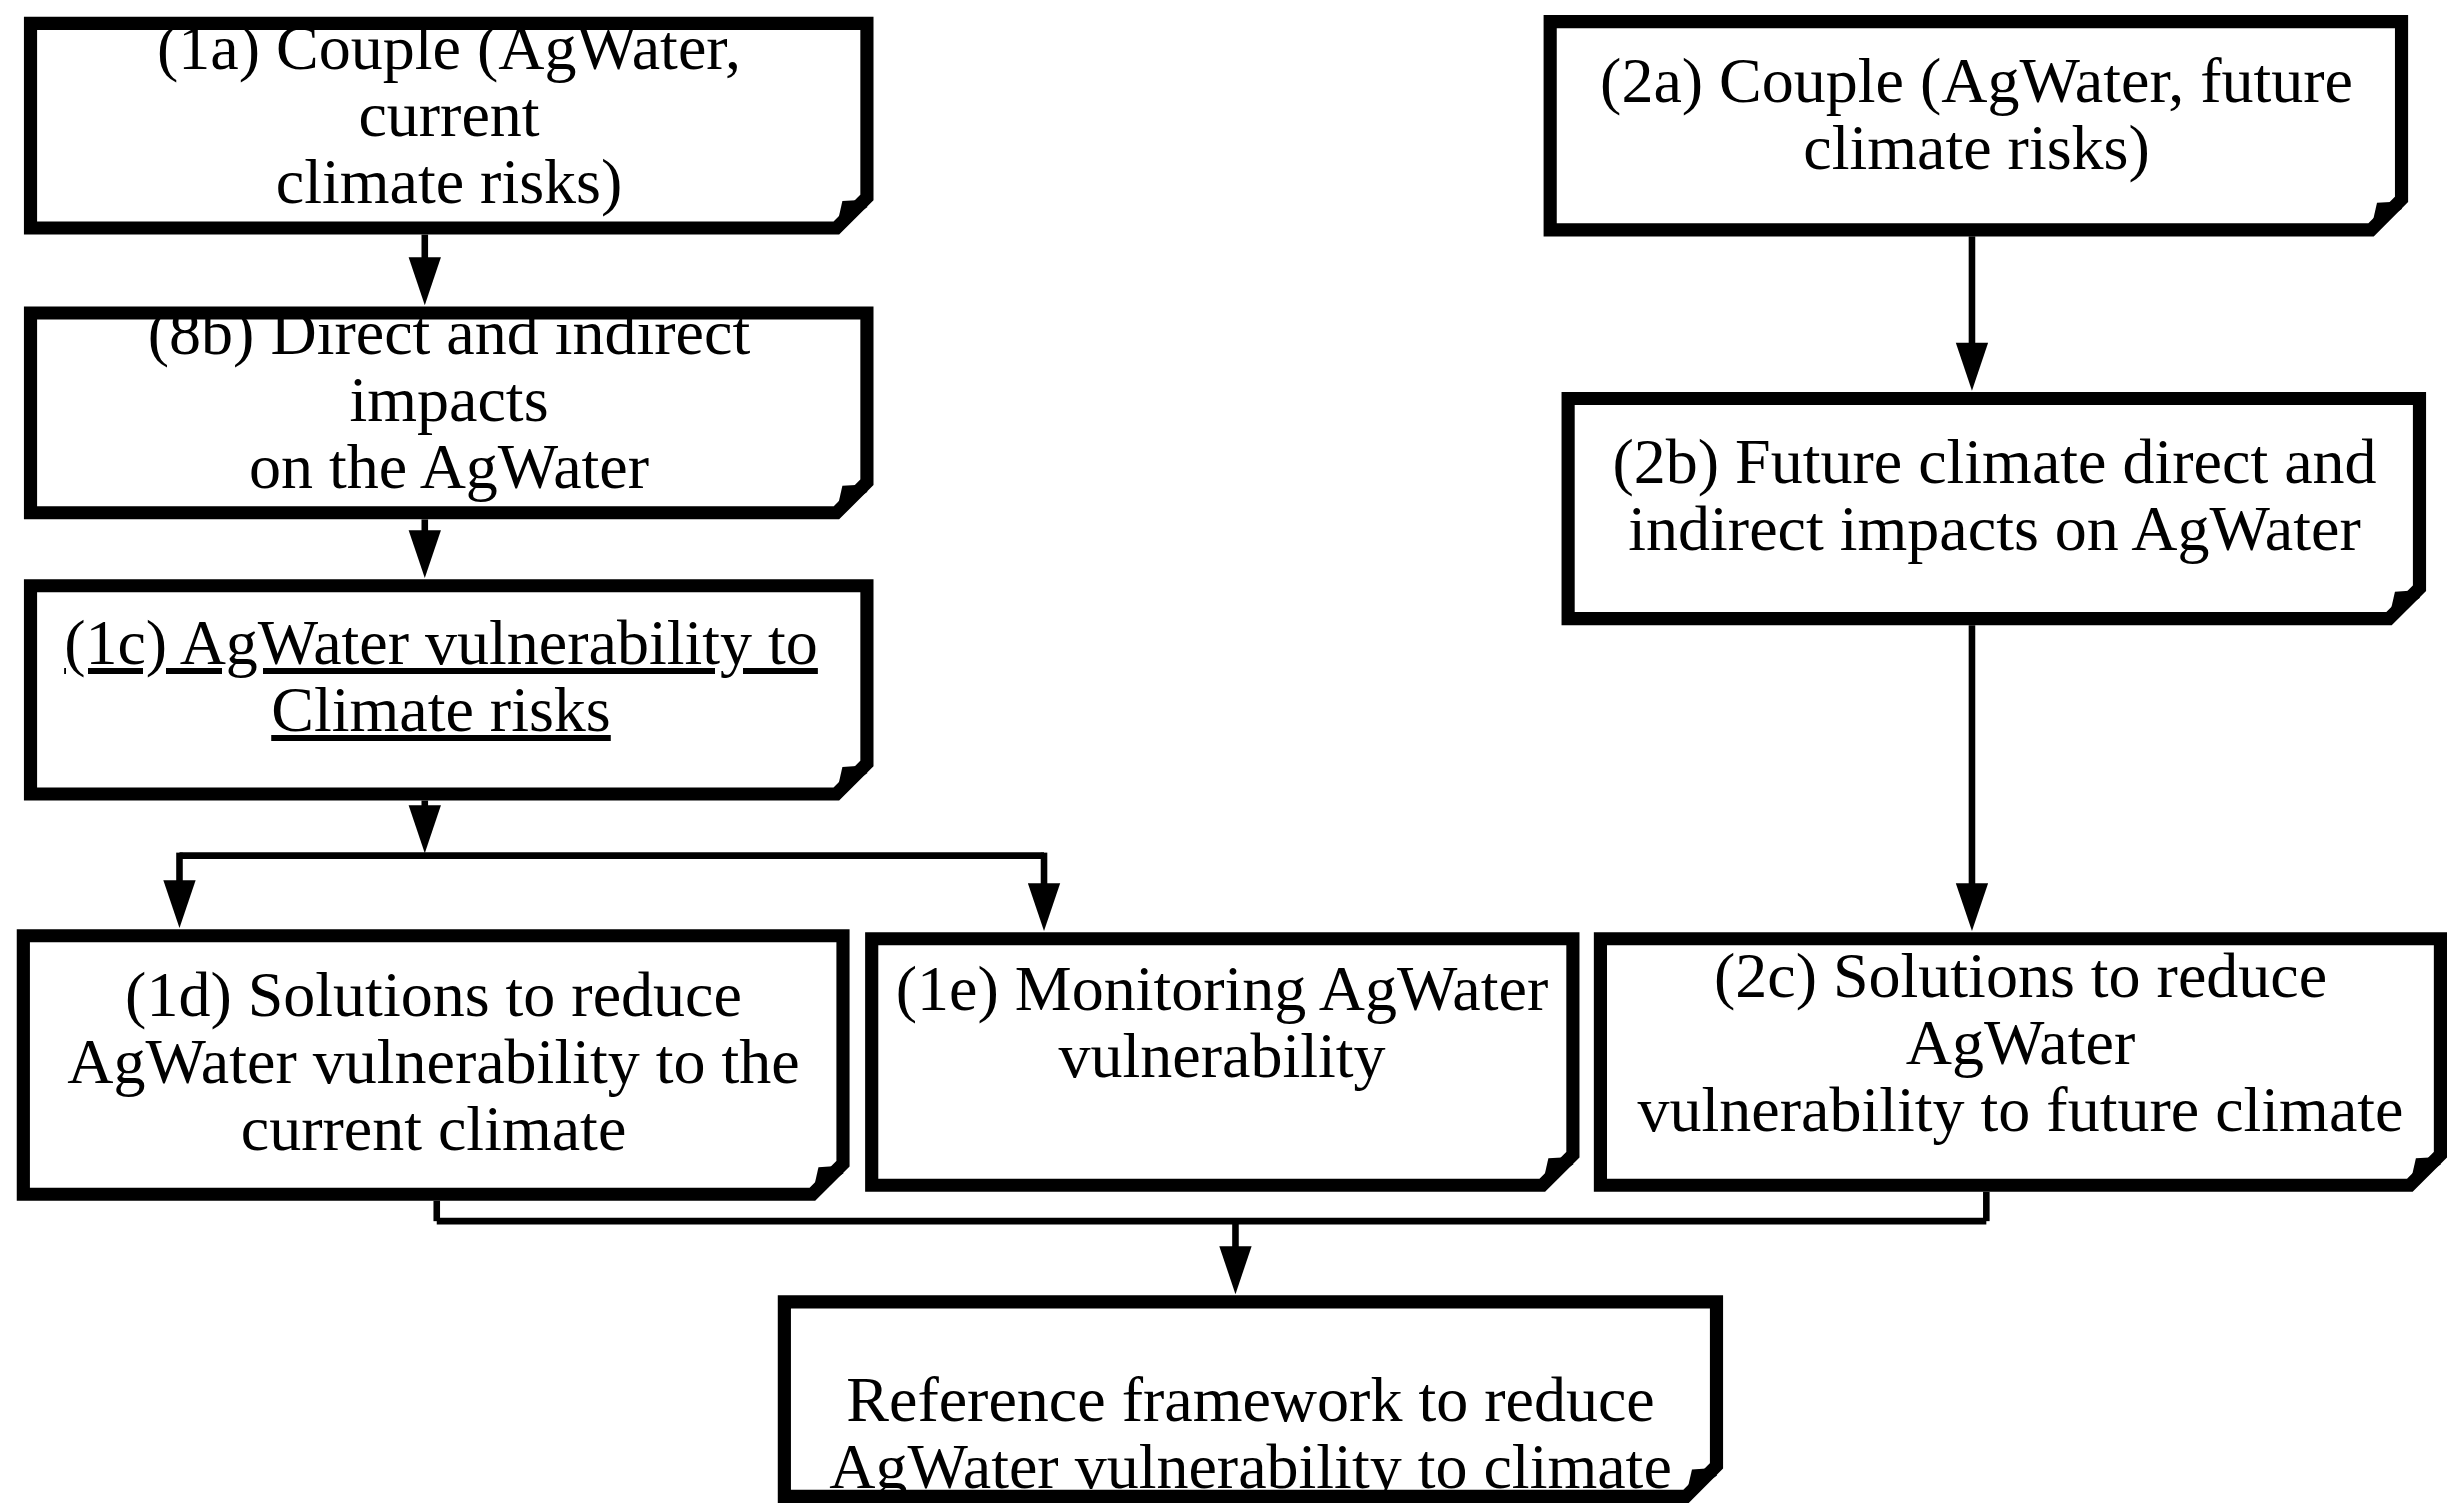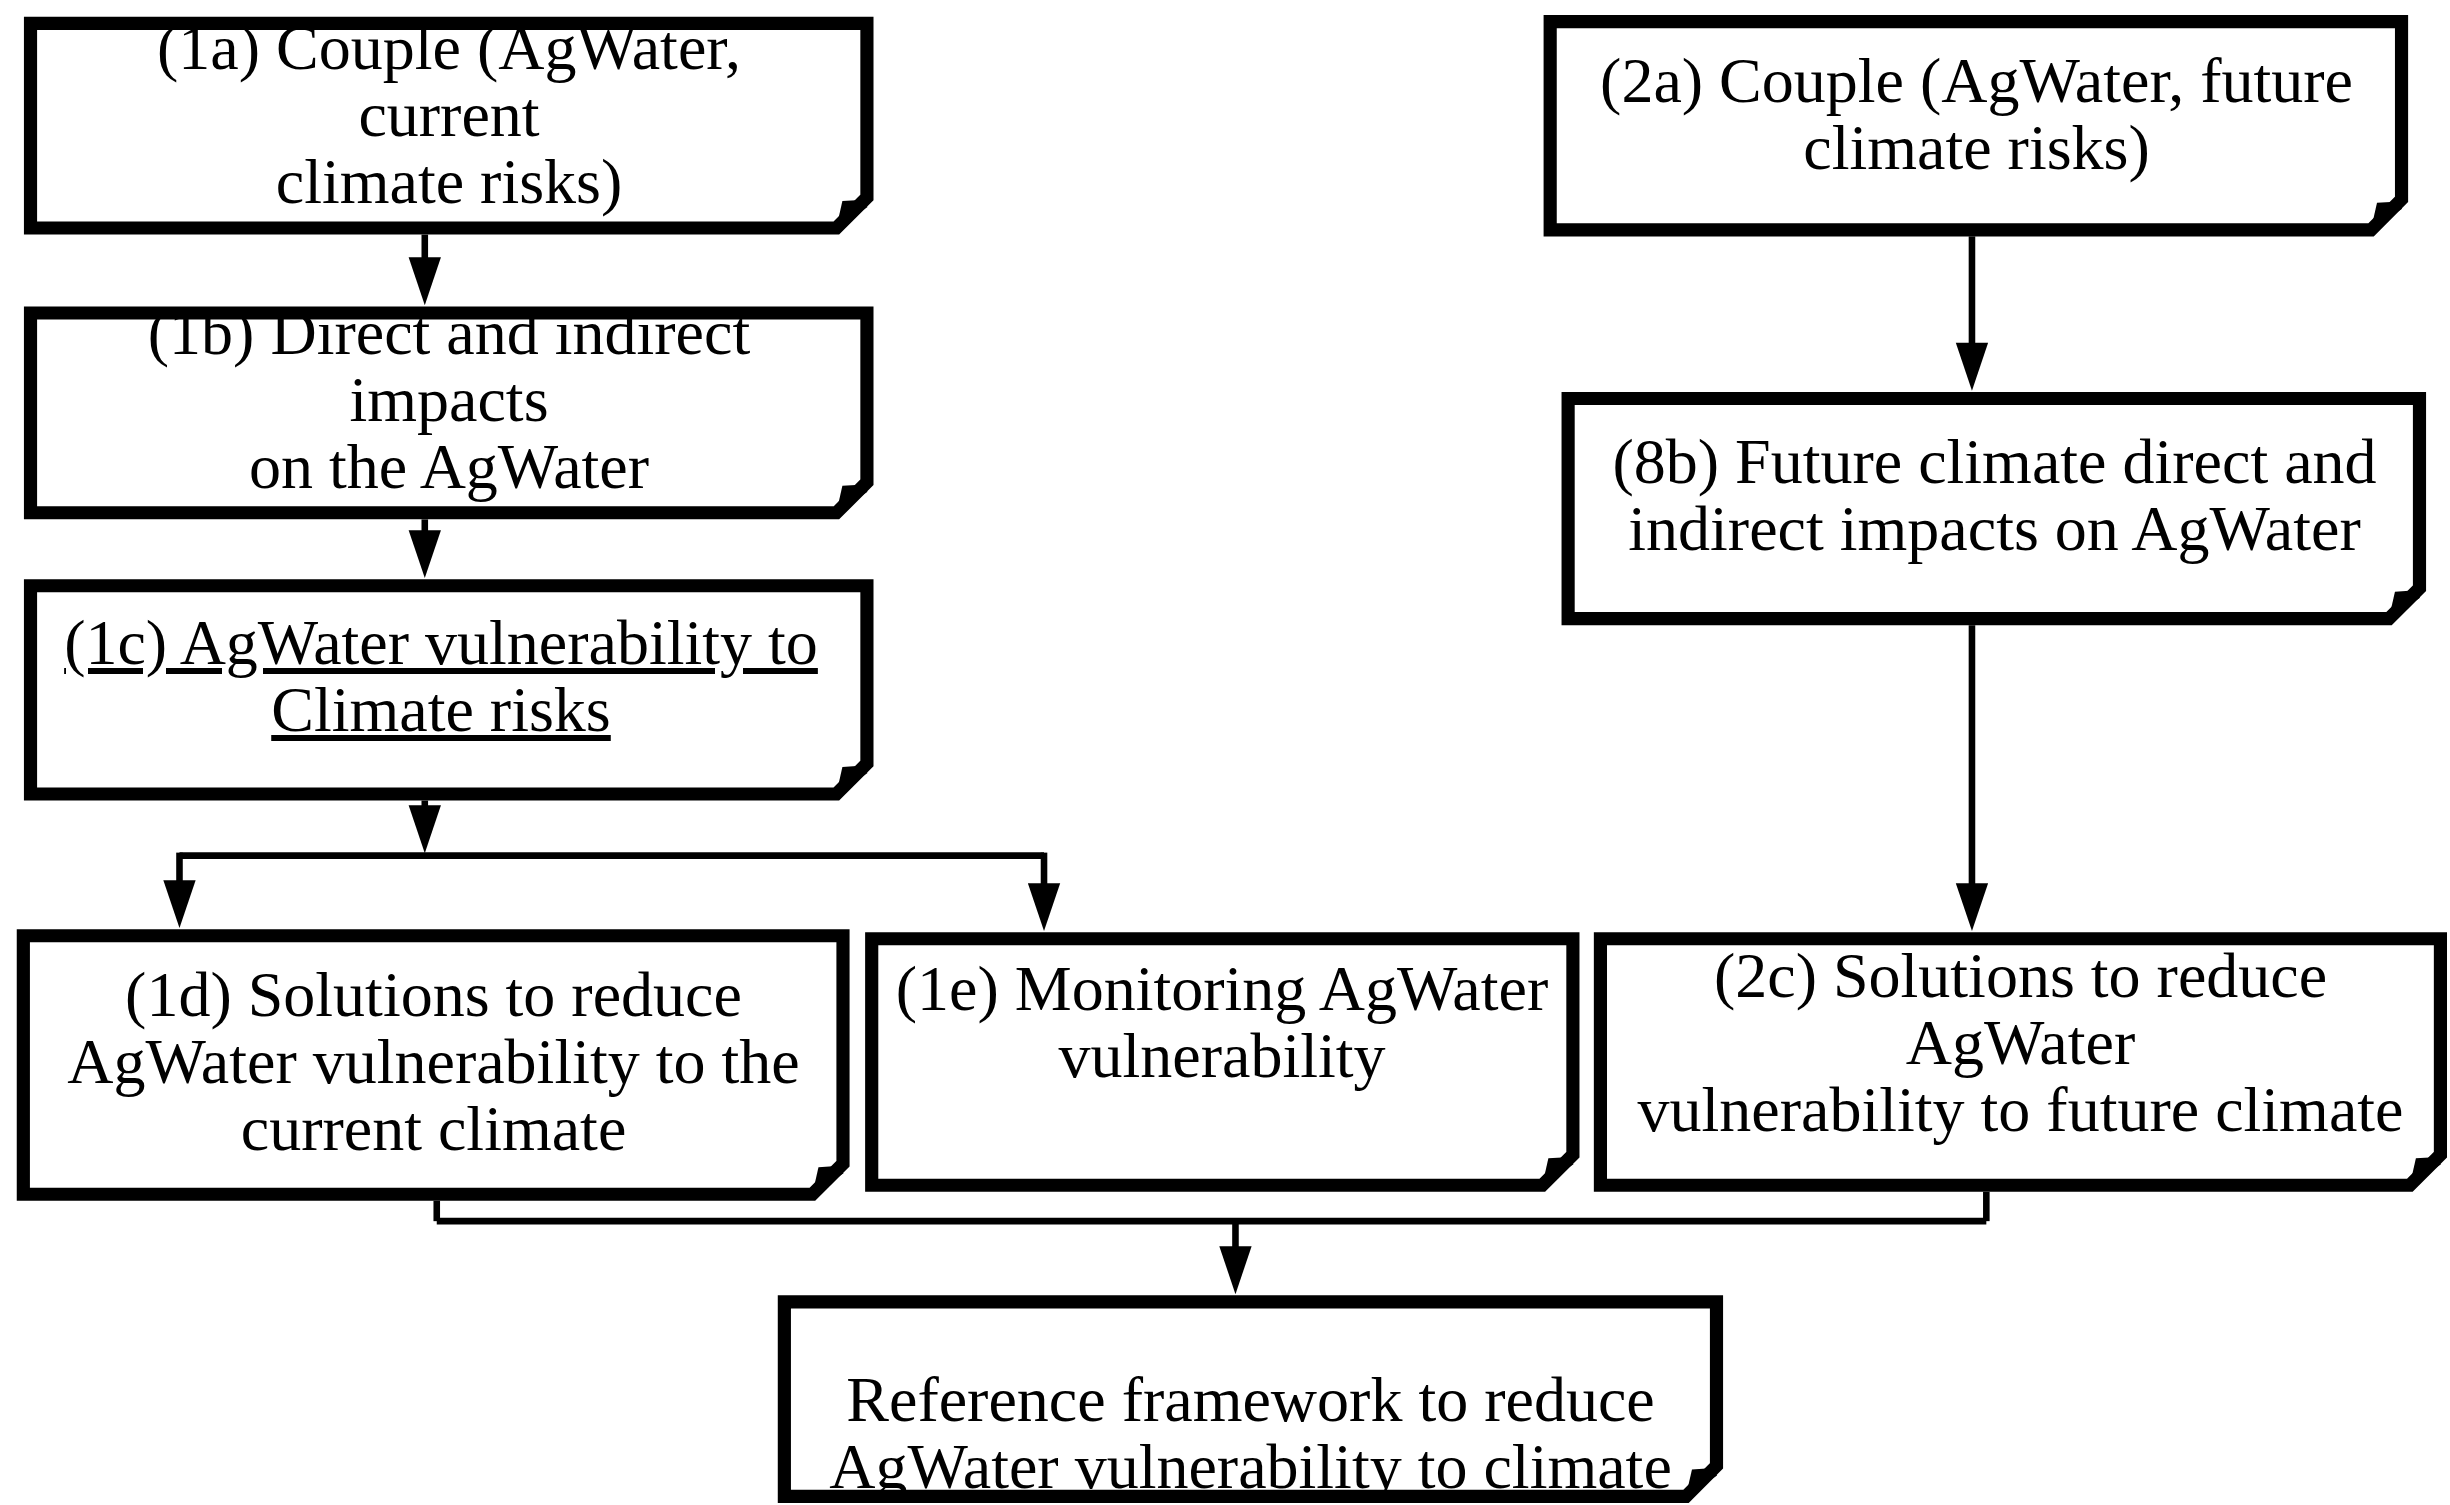--- a/index.html
+++ b/index.html
@@ -87,37 +87,37 @@
       <polygon class="head" points="1718,1476 1772,1476 1745,1556"></polygon>
       <polygon class="head" points="3269,573 3323,573 3296,653"></polygon>
       <polygon class="head" points="3269,1476 3323,1476 3296,1556"></polygon>
       <polygon class="head" points="2038,2083 2092,2083 2065,2163"></polygon>
     </g>
   </svg>
 
   <div class="node" style="left:24px;top:17px;width:850px;height:218px;padding:18px 36px 42px 36px;">(1a) Couple (AgWater, current
 climate risks)</div>
 
-  <div class="node" style="left:24px;top:306px;width:850px;height:213px;padding:18px 36px 45px 36px;">(1b) Direct and indirect impacts
+  <div class="node" style="left:24px;top:306px;width:850px;height:213px;padding:18px 36px 45px 36px;">(8b) Direct and indirect impacts
 on the AgWater</div>
 
   <div class="node" style="left:24px;top:579px;width:850px;height:221px;padding:18px 36px 45px 20px;text-decoration:underline;">(1c) AgWater vulnerability to
 Climate risks</div>
 
   <div class="node" style="left:17px;top:929px;width:833px;height:272px;padding:18px 30px 26px 30px;">(1d) Solutions to reduce
 AgWater vulnerability to the
 current climate</div>
 
   <div class="node" style="left:865px;top:932px;width:714px;height:260px;padding:9px 24px 90px 24px;">(1e) Monitoring AgWater
 vulnerability</div>
 
   <div class="node" style="left:1544px;top:15px;width:865px;height:221px;padding:18px 36px 42px 36px;">(2a) Couple (AgWater, future
 climate risks)</div>
 
-  <div class="node" style="left:1562px;top:392px;width:865px;height:233px;padding:18px 36px 45px 36px;">(8b) Future climate direct and
+  <div class="node" style="left:1562px;top:392px;width:865px;height:233px;padding:18px 36px 45px 36px;">(2b) Future climate direct and
 indirect impacts on AgWater</div>
 
   <div class="node" style="left:1594px;top:932px;width:853px;height:260px;padding:18px 24px 58px 24px;">(2c) Solutions to reduce AgWater
 vulnerability to future climate</div>
 
   <div class="node" style="left:778px;top:1295px;width:945px;height:260px;padding:24px 24px 9px 24px;">Reference framework to reduce
 AgWater vulnerability to climate</div>
 
 </div>
 

